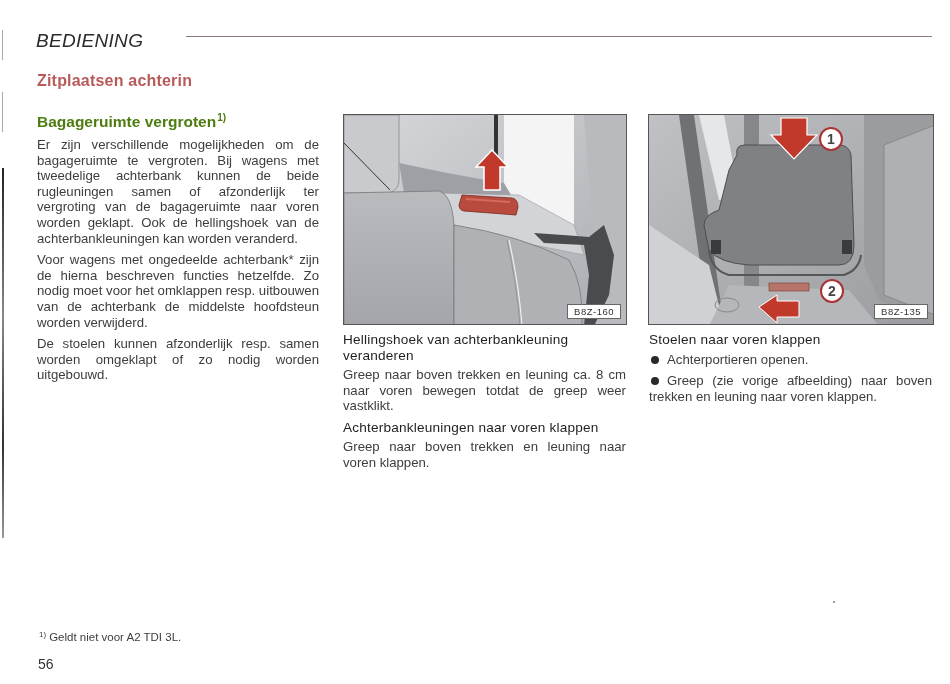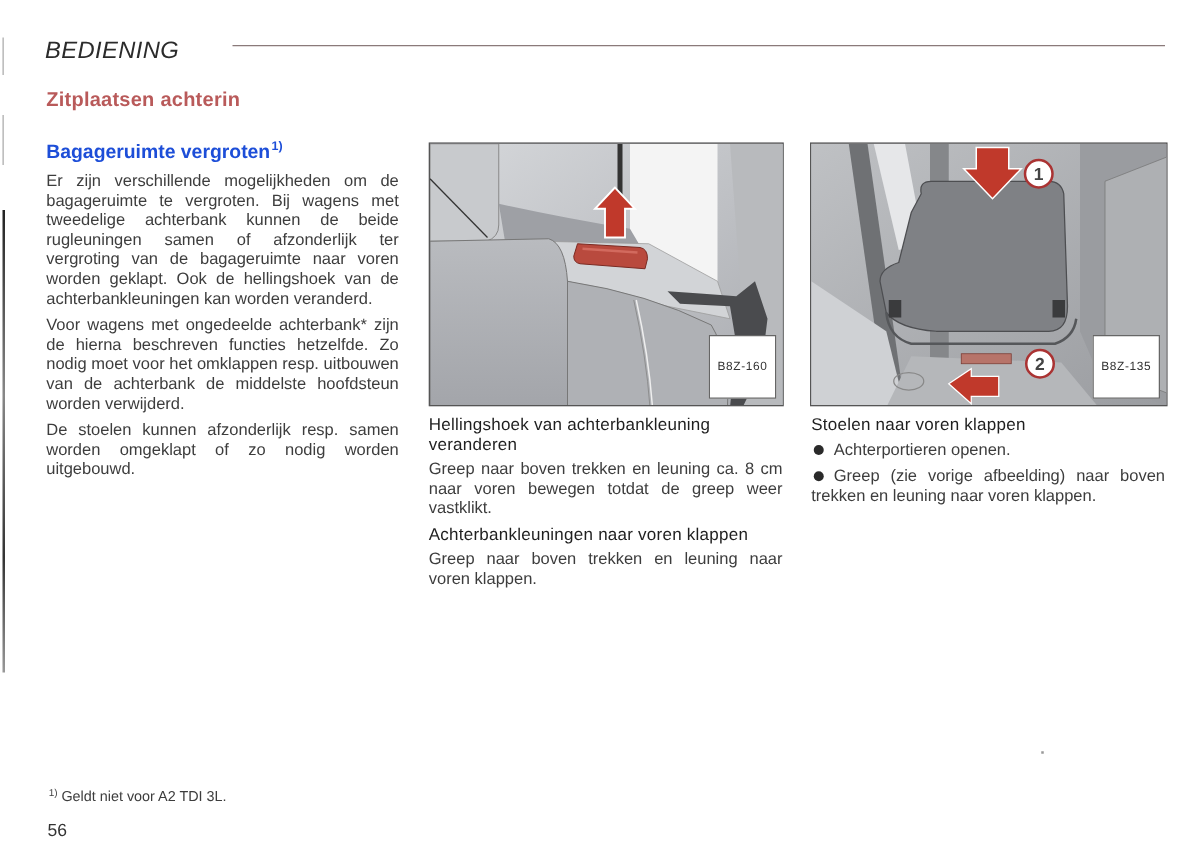--- a/index.html
+++ b/index.html
@@ -9,37 +9,37 @@
     .left-edge { position: absolute; left: 2px; width: 2px; background: #777; }
     .le1 { top: 30px; height: 30px; background:#aaa; width:1px; }
     .le2 { top: 92px; height: 40px; background:#aaa; width:1px; }
     .le3 { top: 168px; height: 370px; background: linear-gradient(#222, #888 40%, #333 75%, #999); }
 
     .section-header { position: absolute; left: 36px; top: 30px; width: 896px; height: 24px; display: flex; align-items: flex-start; gap: 39px; }
     .section-title { font-style: italic; font-size: 19px; color: #2b2b2b; letter-spacing: 0.3px; white-space: nowrap; }
     .section-rule { flex: 1; height: 1px; background: #8a7a7a; margin-left: 4px; margin-top: 6px; }
 
     .page-title { position: absolute; left: 37px; top: 72px; font-size: 16px; font-weight: bold; color: #b95a5a; letter-spacing: 0.2px; }
-    .sub-title { position: absolute; left: 37px; top: 112px; font-size: 15.5px; font-weight: bold; color: #1d4ed8; }
+    .sub-title { position: absolute; left: 37px; top: 112px; font-size: 15.5px; font-weight: bold; color: #4d7c0f; }
     .sub-title sup { font-size: 10px; vertical-align: 6px; margin-left: 1px; }
 
     .col { position: absolute; font-size: 13.2px; line-height: 15.6px; color: #3d3d3d; text-align: justify; }
     .col1 { left: 37px; top: 137px; width: 282px; }
     .col p { margin-bottom: 6px; }
     .col2 { left: 343px; top: 332px; width: 283px; }
     .col3 { left: 649px; top: 332px; width: 283px; }
     .h3 { font-weight: normal; font-size: 13.6px; color: #1f1f1f; line-height: 15.5px; margin-bottom: 4px; text-align: left; letter-spacing: 0.2px; }
     .bullet { position: relative; padding-left: 0; margin-bottom: 6px; }
     .bullet .dot { display: inline-block; width: 8px; height: 8px; border-radius: 50%; background: #2a2a2a; margin: 0 8px 1px 2px; vertical-align: middle; }
     .bold { font-weight: bold; color: #2a2a2a; }
 
     .figure { position: absolute; border: 1px solid #555; overflow: hidden; background: #c9cbcf; }
     .fig1 { left: 343px; top: 114px; width: 284px; height: 211px; }
     .fig2 { left: 648px; top: 114px; width: 286px; height: 211px; }
-    .fig-label { position: absolute; right: 5px; bottom: 5px; background: #fff; border: 1px solid #666; font-size: 9.5px; color: #333; padding: 19px 6px; letter-spacing: 0.5px; }
+    .fig-label { position: absolute; right: 5px; bottom: 5px; background: #fff; border: 1px solid #666; font-size: 9.5px; color: #333; padding: 1px 6px; letter-spacing: 0.5px; }
 
     .footnote { position: absolute; left: 39px; top: 630px; font-size: 11.5px; color: #3d3d3d; }
     .footnote sup { font-size: 8px; vertical-align: 4px; margin-right: 3px; }
     .page-number { position: absolute; left: 38px; top: 656px; font-size: 14px; color: #333; }
     .speck { position: absolute; left: 833px; top: 601px; width: 2px; height: 2px; background: #999; }
   </style>
 </head>
 <body>
 
 <div class="left-edge le1"></div>

